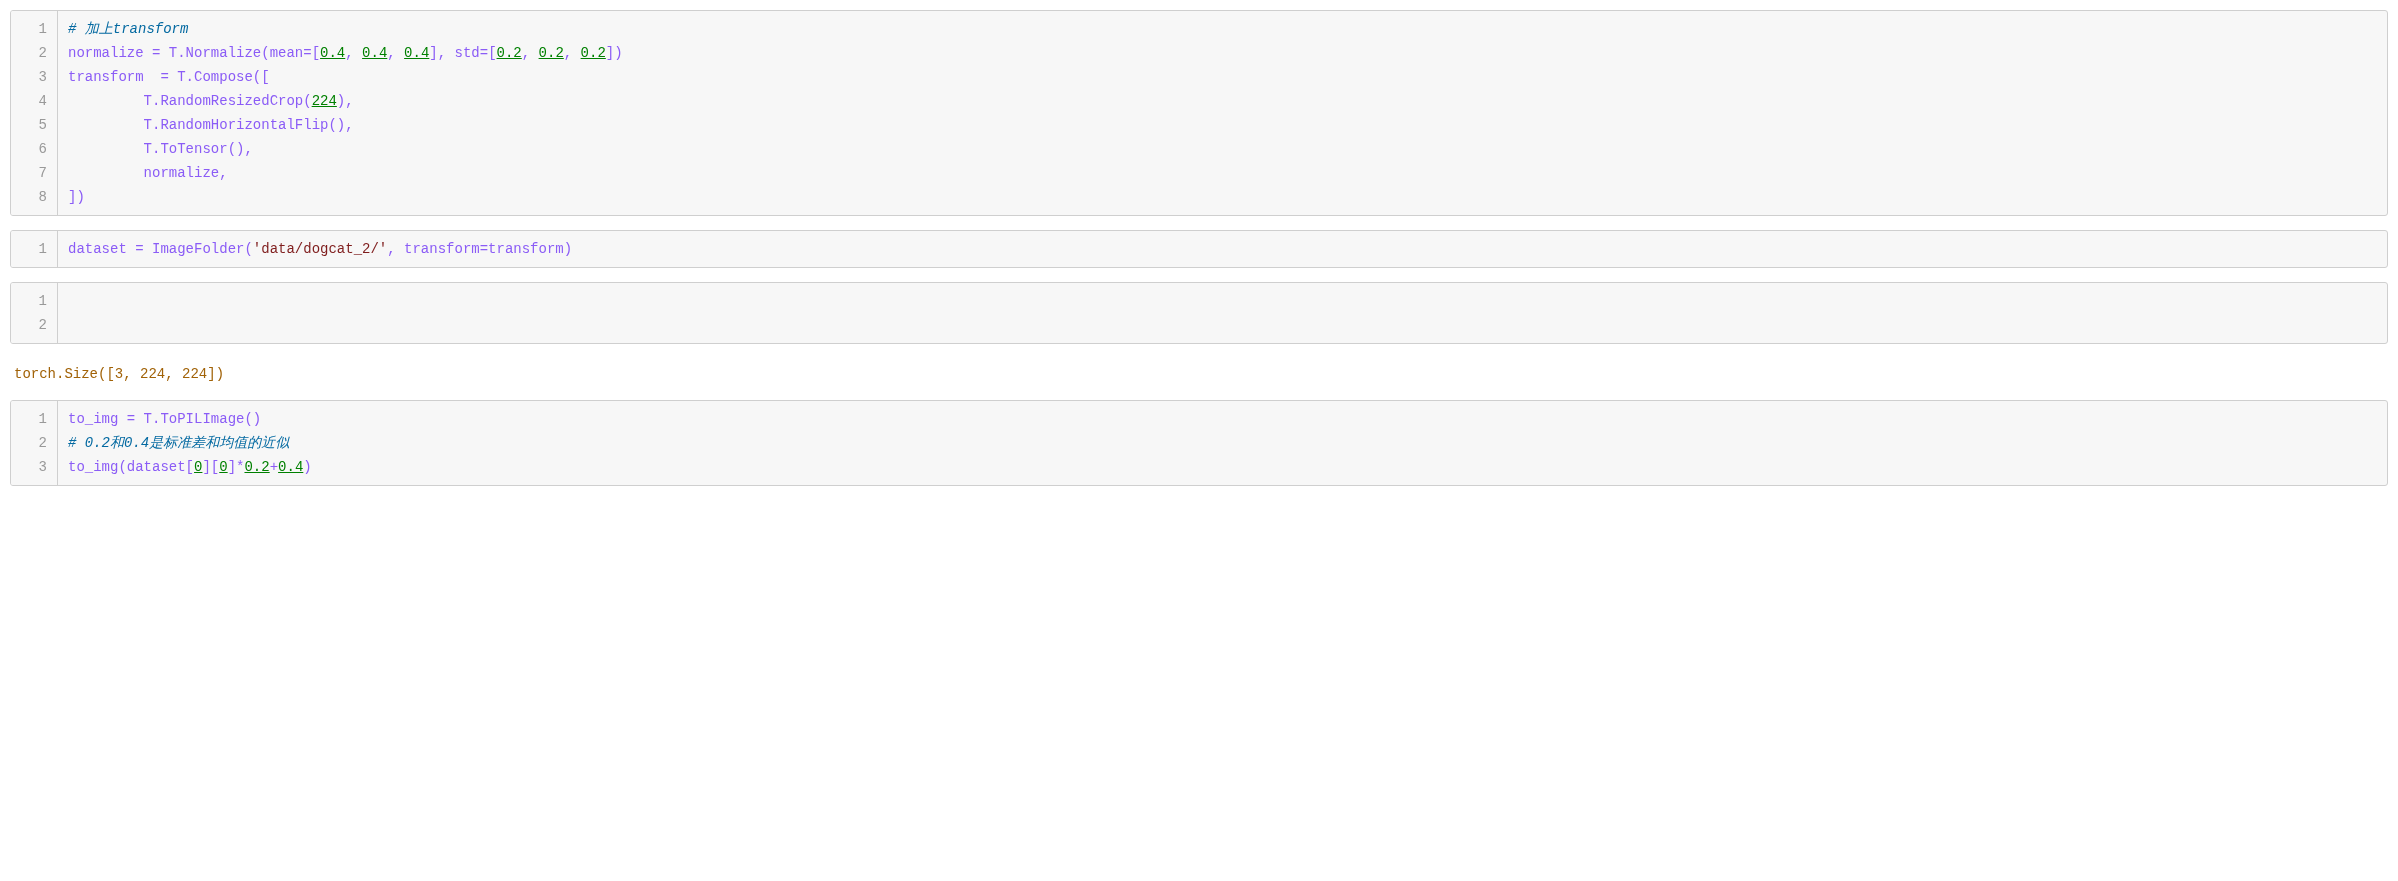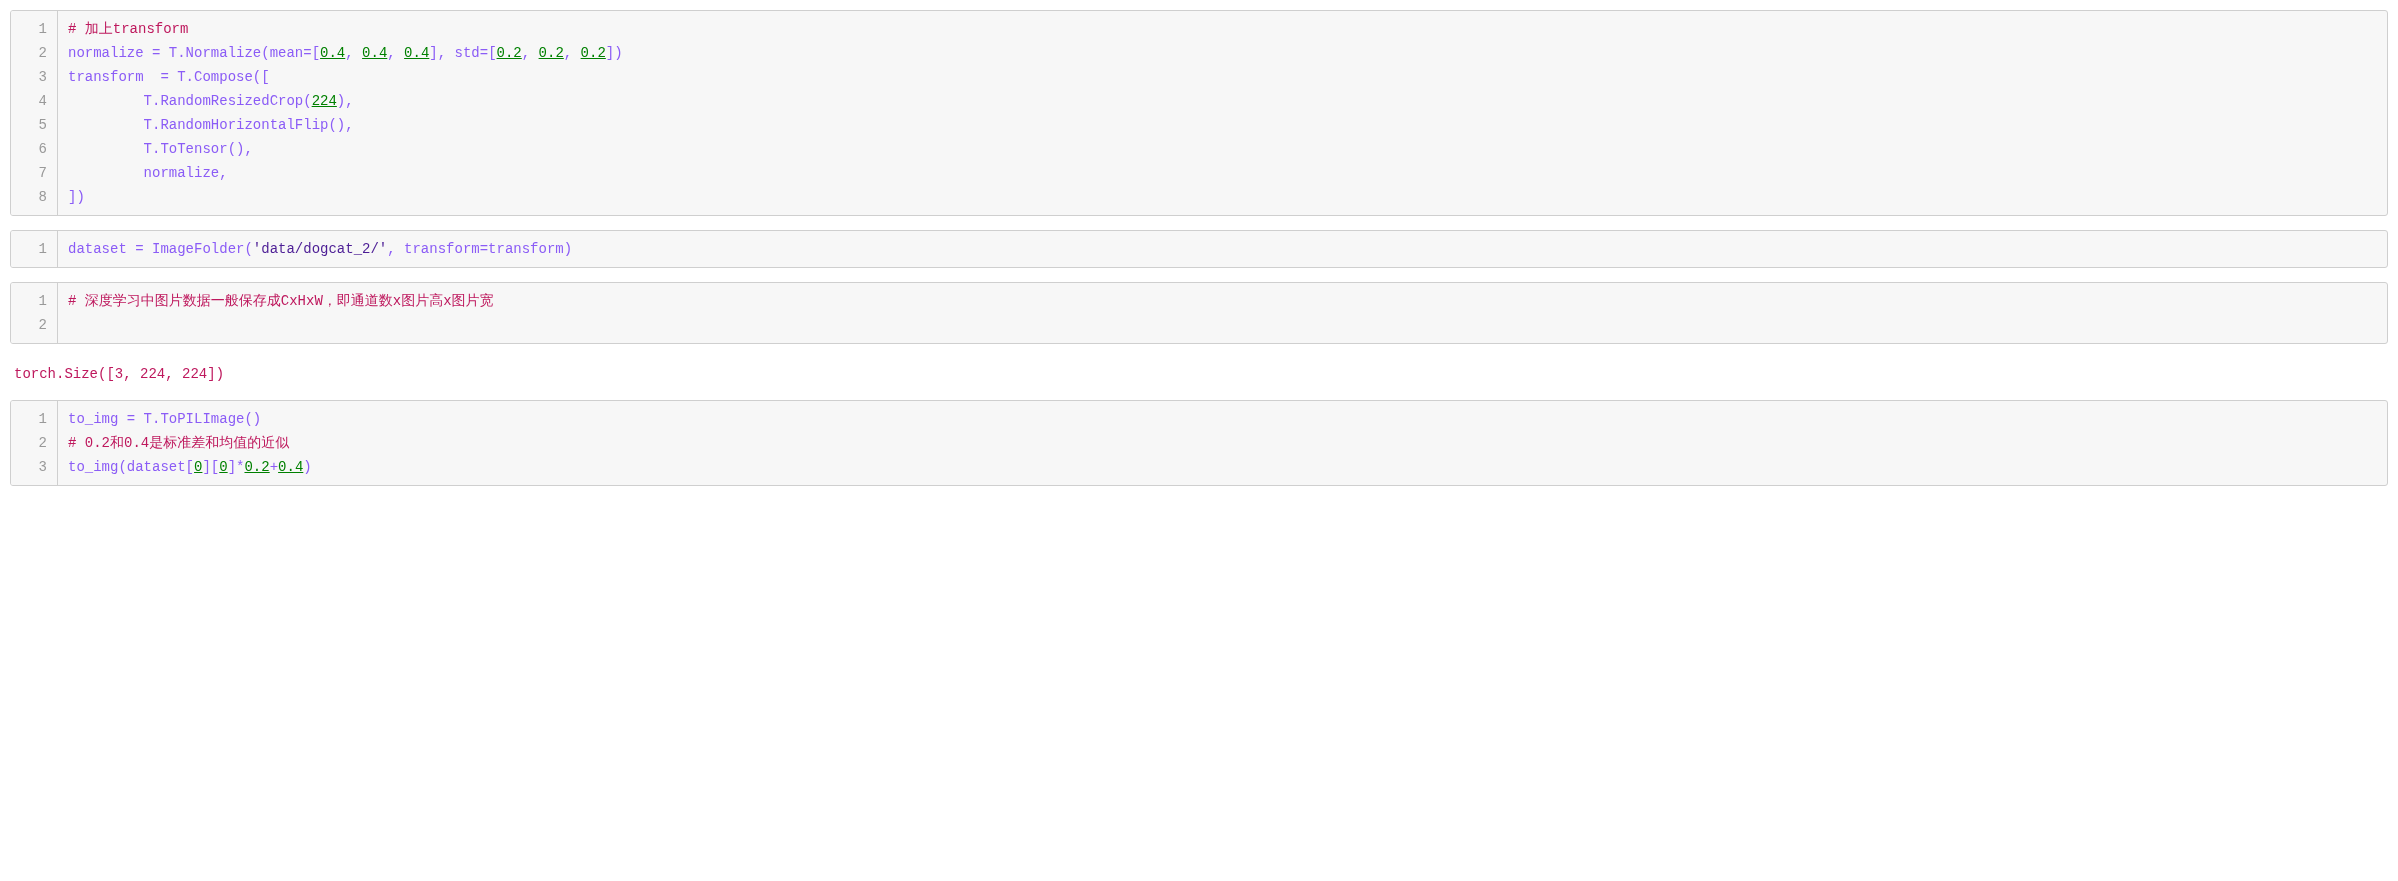--- a/index.html
+++ b/index.html
@@ -29,27 +29,27 @@
     min-width: 22px;
   }
   .code {
     padding: 6px 10px;
     line-height: 24px;
     white-space: pre;
     flex: 1;
   }
   .output-block {
     font-family: "Courier New", Consolas, monospace;
-    color: #be185d;
+    color: #a16207;
     padding: 4px 4px 14px 4px;
     line-height: 24px;
     white-space: pre;
   }
-  .c-comment { color: #be185d; }
-  .c-str     { color: #4c1d95; text-align: center; }
+  .c-comment { color: #0369a1; font-style: italic; }
+  .c-str     { color: #7f1d1d; text-align: center; }
   .c-num     { color: #008000; text-decoration: underline; }
   .c-plain   { color: #8b5cf6; }
   .watermark {
     position: fixed;
     bottom: 8px;
     right: 12px;
     color: rgba(0,0,0,0.04);
     font-family: sans-serif;
     font-size: 12px;
     pointer-events: none;
@@ -76,21 +76,21 @@
       <div class="gutter">
         <div>1</div>
       </div>
       <div class="code"><div><span class="c-plain">dataset = ImageFolder(</span><span class="c-str">'data/dogcat_2/'</span><span class="c-plain">, transform=transform)</span></div></div>
     </div>
     <div class="code-block">
       <div class="gutter">
         <div>1</div>
         <div>2</div>
       </div>
-      <div class="code"><div><span class="c-comment"># 深度学习中图片数据一般保存成CxHxW，即通道数x图片高x图片宽</span></div></div>
+      <div class="code"></div>
     </div>
     <div class="output-block">torch.Size([3, 224, 224])</div>
     <div class="code-block">
       <div class="gutter">
         <div>1</div>
         <div>2</div>
         <div>3</div>
       </div>
       <div class="code"><div><span class="c-plain">to_img = T.ToPILImage()</span></div><div><span class="c-comment"># 0.2和0.4是标准差和均值的近似</span></div><div><span class="c-plain">to_img(dataset[</span><span class="c-num">0</span><span class="c-plain">][</span><span class="c-num">0</span><span class="c-plain">]*</span><span class="c-num">0.2</span><span class="c-plain">+</span><span class="c-num">0.4</span><span class="c-plain">)</span></div></div>
     </div>

